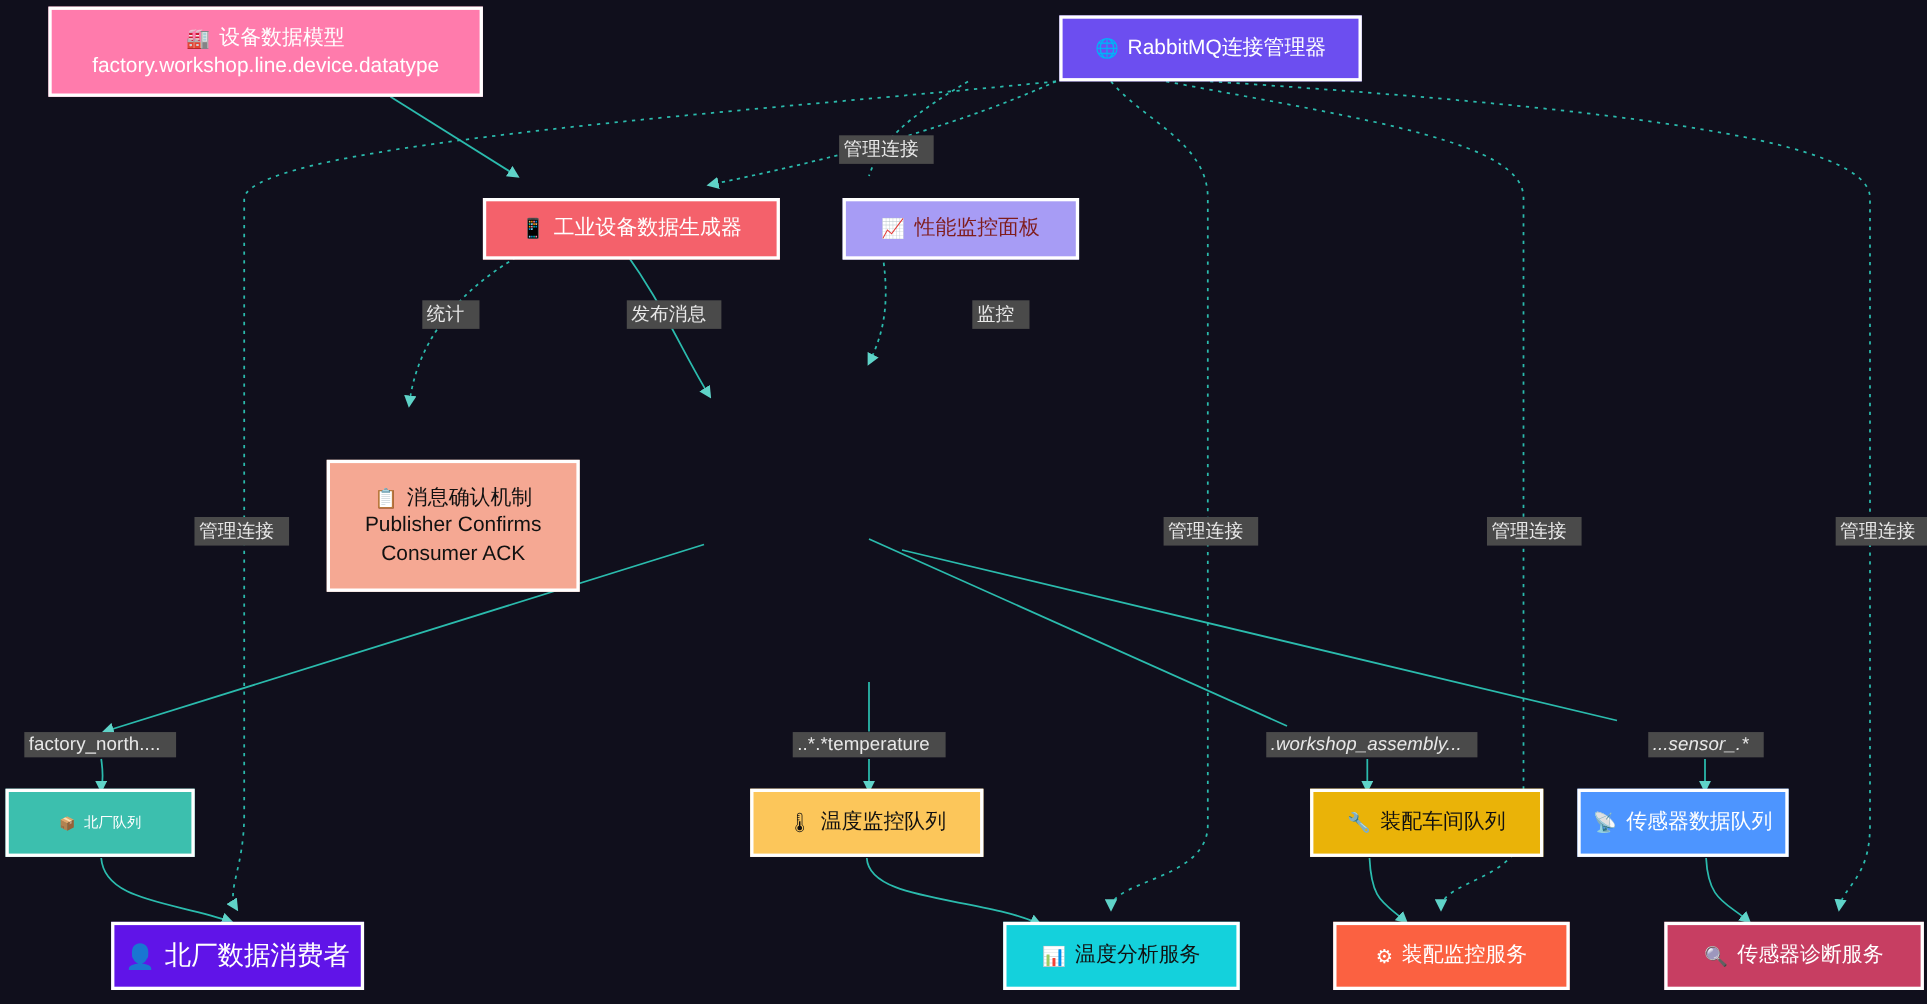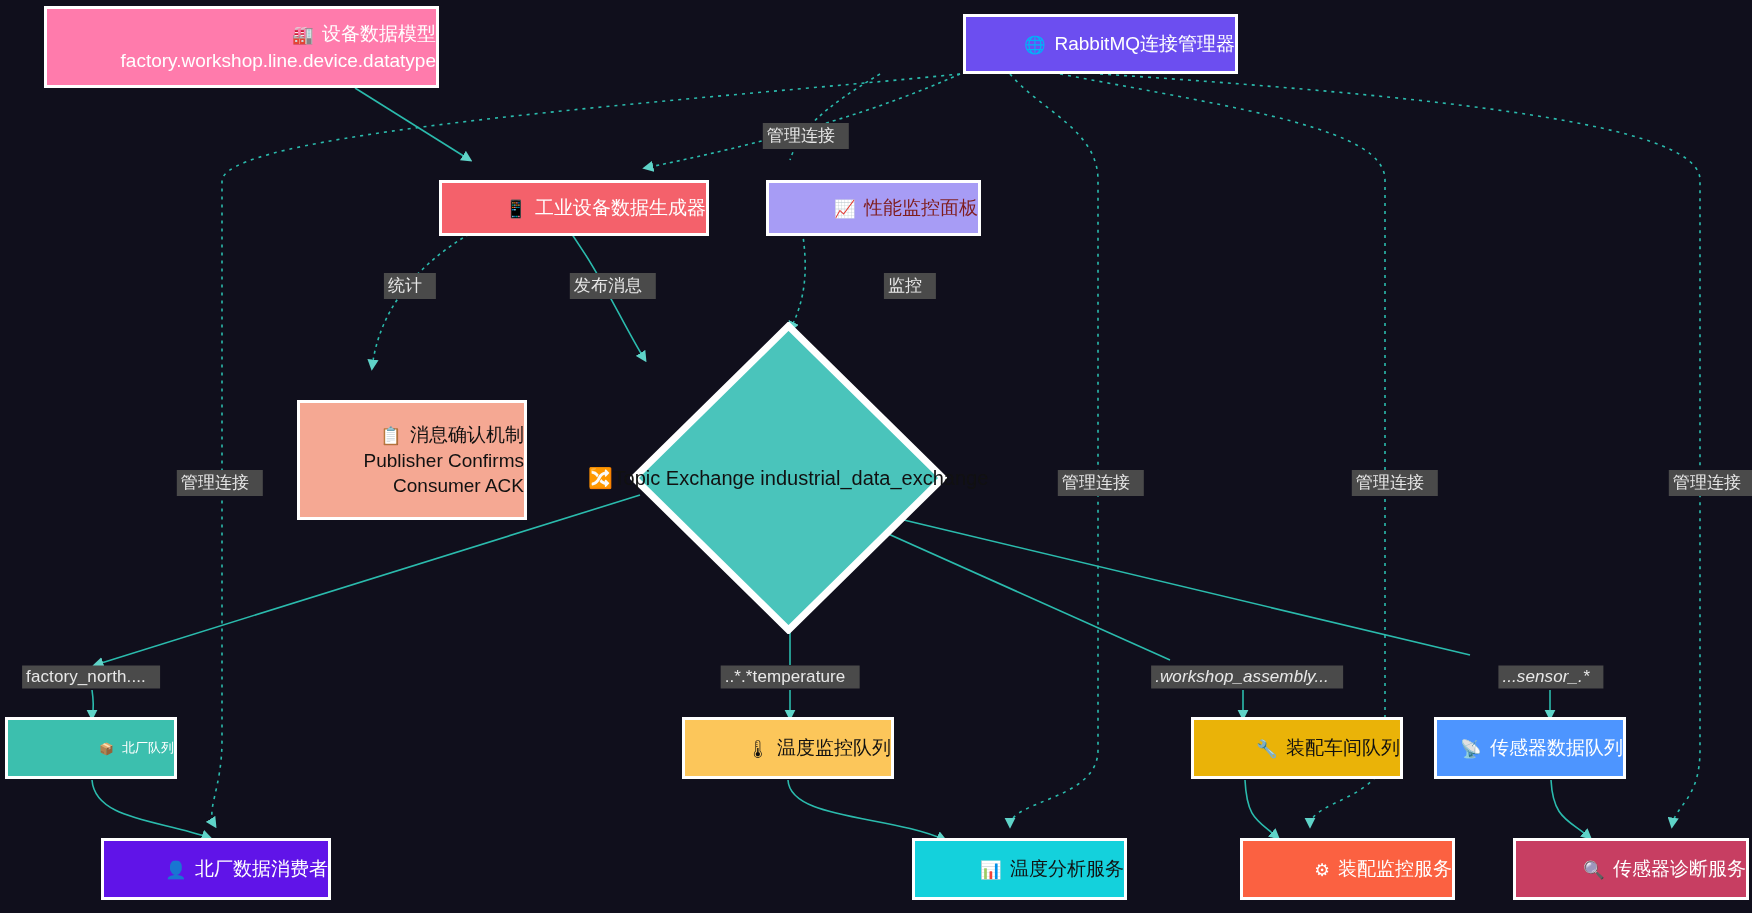--- a/index.html
+++ b/index.html
@@ -23,21 +23,21 @@
     width: 1752px;
     height: 913px;
     pointer-events: none;
   }
   .node {
     position: absolute;
     box-sizing: border-box;
     border: 3px solid #ffffff;
     display: flex;
     flex-direction: column;
-    align-items: flex-end;
+    align-items: center;
     justify-content: center;
     text-align: center;
     line-height: 1.32;
     white-space: nowrap;
   }
   .node .ln {
     display: block;
   }
   .node .ico {
     margin-right: 8px;
@@ -139,61 +139,52 @@
   </div>
 
   <div class="node" style="left:439px; top:180px; width:270px; height:56px; background:#f4616b; color:#ffffff; font-size:19px;">
     <span class="ln"><span class="ico">📱</span><span>工业设备数据生成器</span></span>
   </div>
 
   <div class="node" style="left:766px; top:180px; width:215px; height:56px; background:#a79cf5; color:#7f1d1d; font-size:19px;">
     <span class="ln"><span class="ico">📈</span><span>性能监控面板</span></span>
   </div>
 
-  <div class="node" style="left:297px; top:400px; width:230px; height:120px; background:#f5a893; color:#111111; font-size:19px;">
+  <div class="node" style="left:297px; top:418px; width:230px; height:120px; background:#f5a893; color:#111111; font-size:19px;">
     <span class="ln"><span class="ico">📋</span><span>消息确认机制</span></span>
     <span class="ln">Publisher Confirms</span>
     <span class="ln">Consumer ACK</span>
   </div>
 
-  <div class="diamond" style="left:630px; top:322px; width:317px; height:312px; font-size:20px; color:#111111;">
-    <svg class="dshape" viewBox="0 0 317 312" preserveAspectRatio="none">
-      <polygon points="158.5,4 313,156 158.5,308 4,156" fill="#4ac4bb" stroke="#ffffff" stroke-width="7"></polygon>
-    </svg>
-    <div class="dtext">
-      <span class="ln"><span class="ico">🔀</span><span>Topic Exchange</span></span>
-      <span class="ln">industrial_data_exchange</span>
-    </div>
-  </div>
 
   <div class="node" style="left:5px; top:717px; width:172px; height:62px; background:#3cbfae; color:#ffffff; font-size:13px;">
     <span class="ln"><span class="ico">📦</span><span>北厂队列</span></span>
   </div>
 
   <div class="node" style="left:682px; top:717px; width:212px; height:62px; background:#fcc65a; color:#111111; font-size:19px;">
     <span class="ln"><span class="ico">🌡</span><span>温度监控队列</span></span>
   </div>
 
   <div class="node" style="left:1191px; top:717px; width:212px; height:62px; background:#eab308; color:#111111; font-size:19px;">
     <span class="ln"><span class="ico">🔧</span><span>装配车间队列</span></span>
   </div>
 
   <div class="node" style="left:1434px; top:717px; width:192px; height:62px; background:#4d95ff; color:#ffffff; font-size:19px;">
     <span class="ln"><span class="ico">📡</span><span>传感器数据队列</span></span>
   </div>
 
-  <div class="node" style="left:101px; top:838px; width:230px; height:62px; background:#6014e8; color:#ffffff; font-size:19px;">
+  <div class="node" style="left:101px; top:838px; width:230px; height:62px; background:#6014e8; color:#ffffff; font-size:24px;">
     <span class="ln"><span class="ico">👤</span><span>北厂数据消费者</span></span>
   </div>
 
   <div class="node" style="left:912px; top:838px; width:215px; height:62px; background:#14d1dc; color:#111111; font-size:19px;">
     <span class="ln"><span class="ico">📊</span><span>温度分析服务</span></span>
   </div>
 
-  <div class="node" style="left:1212px; top:838px; width:215px; height:62px; background:#fb6141; color:#ffffff; font-size:19px;margin-left:28px;">
+  <div class="node" style="left:1212px; top:838px; width:215px; height:62px; background:#fb6141; color:#ffffff; font-size:19px;">
     <span class="ln"><span class="ico">⚙</span><span>装配监控服务</span></span>
   </div>
 
   <div class="node" style="left:1513px; top:838px; width:236px; height:62px; background:#c73e62; color:#ffffff; font-size:19px;">
     <span class="ln"><span class="ico">🔍</span><span>传感器诊断服务</span></span>
   </div>
 
   <div class="elabel" style="left:806px; top:136px;">管理连接</div>
   <div class="elabel" style="left:410px; top:286px;">统计</div>
   <div class="elabel" style="left:613px; top:286px;">发布消息</div>

